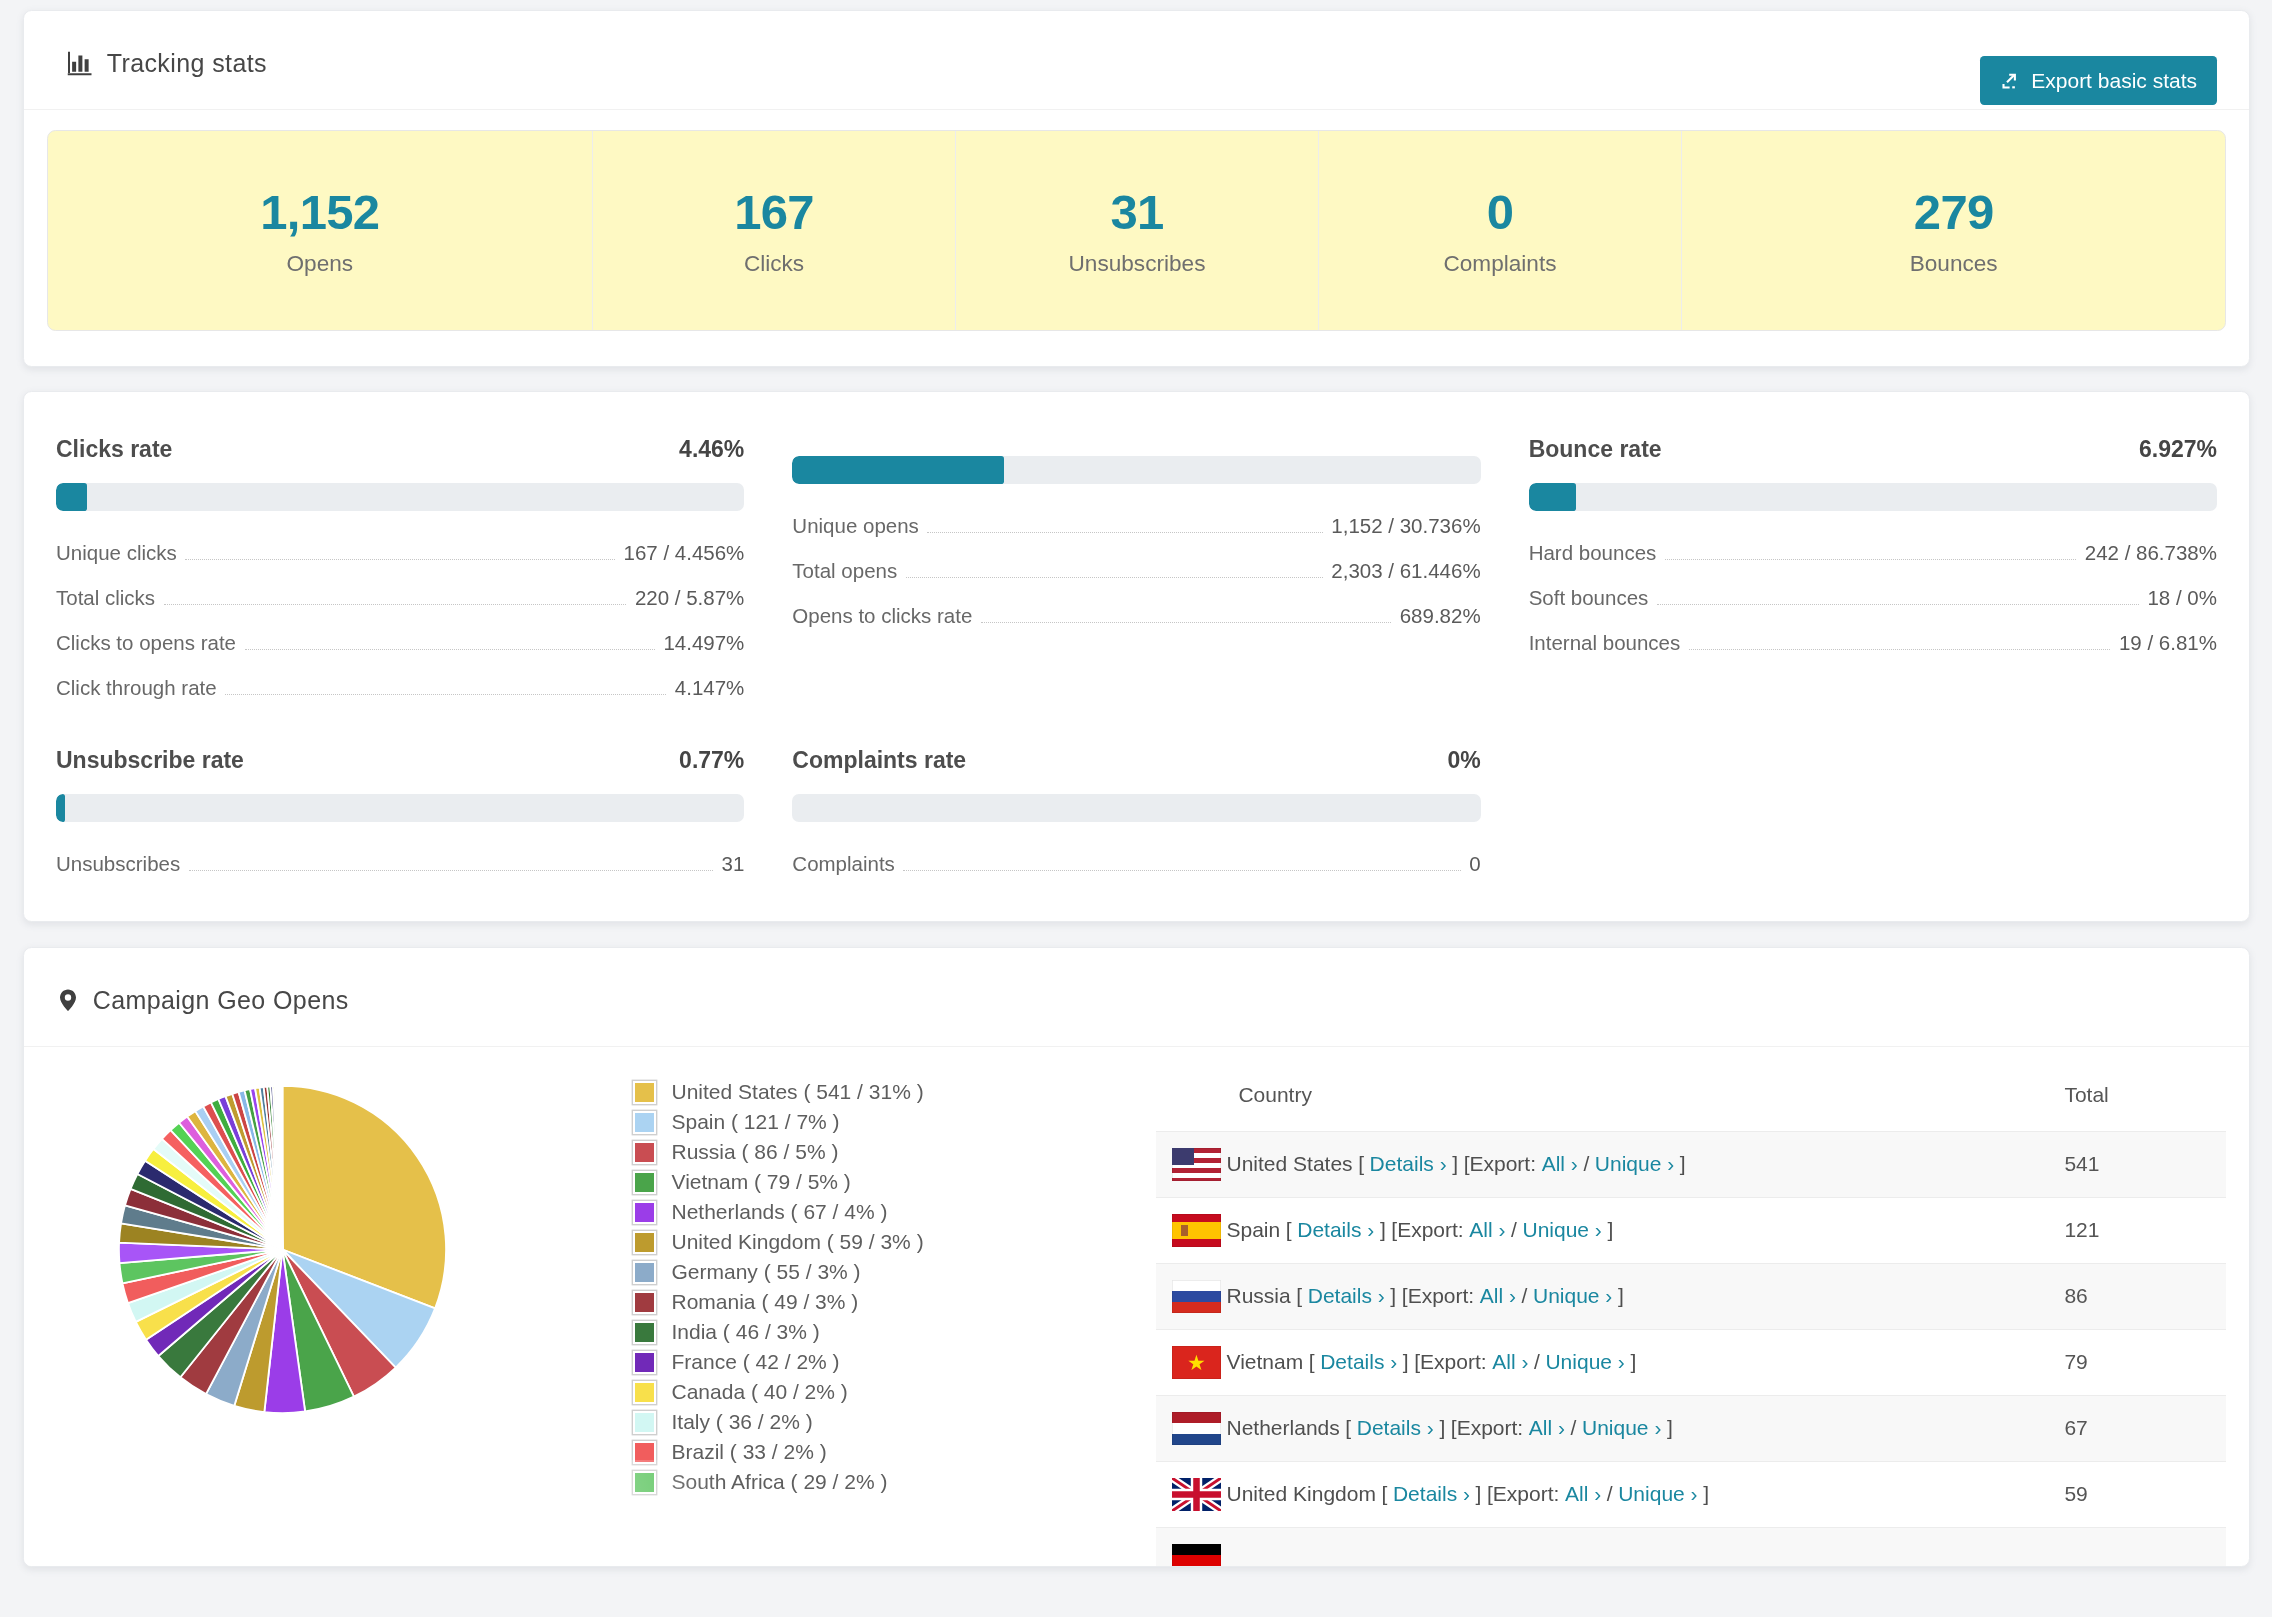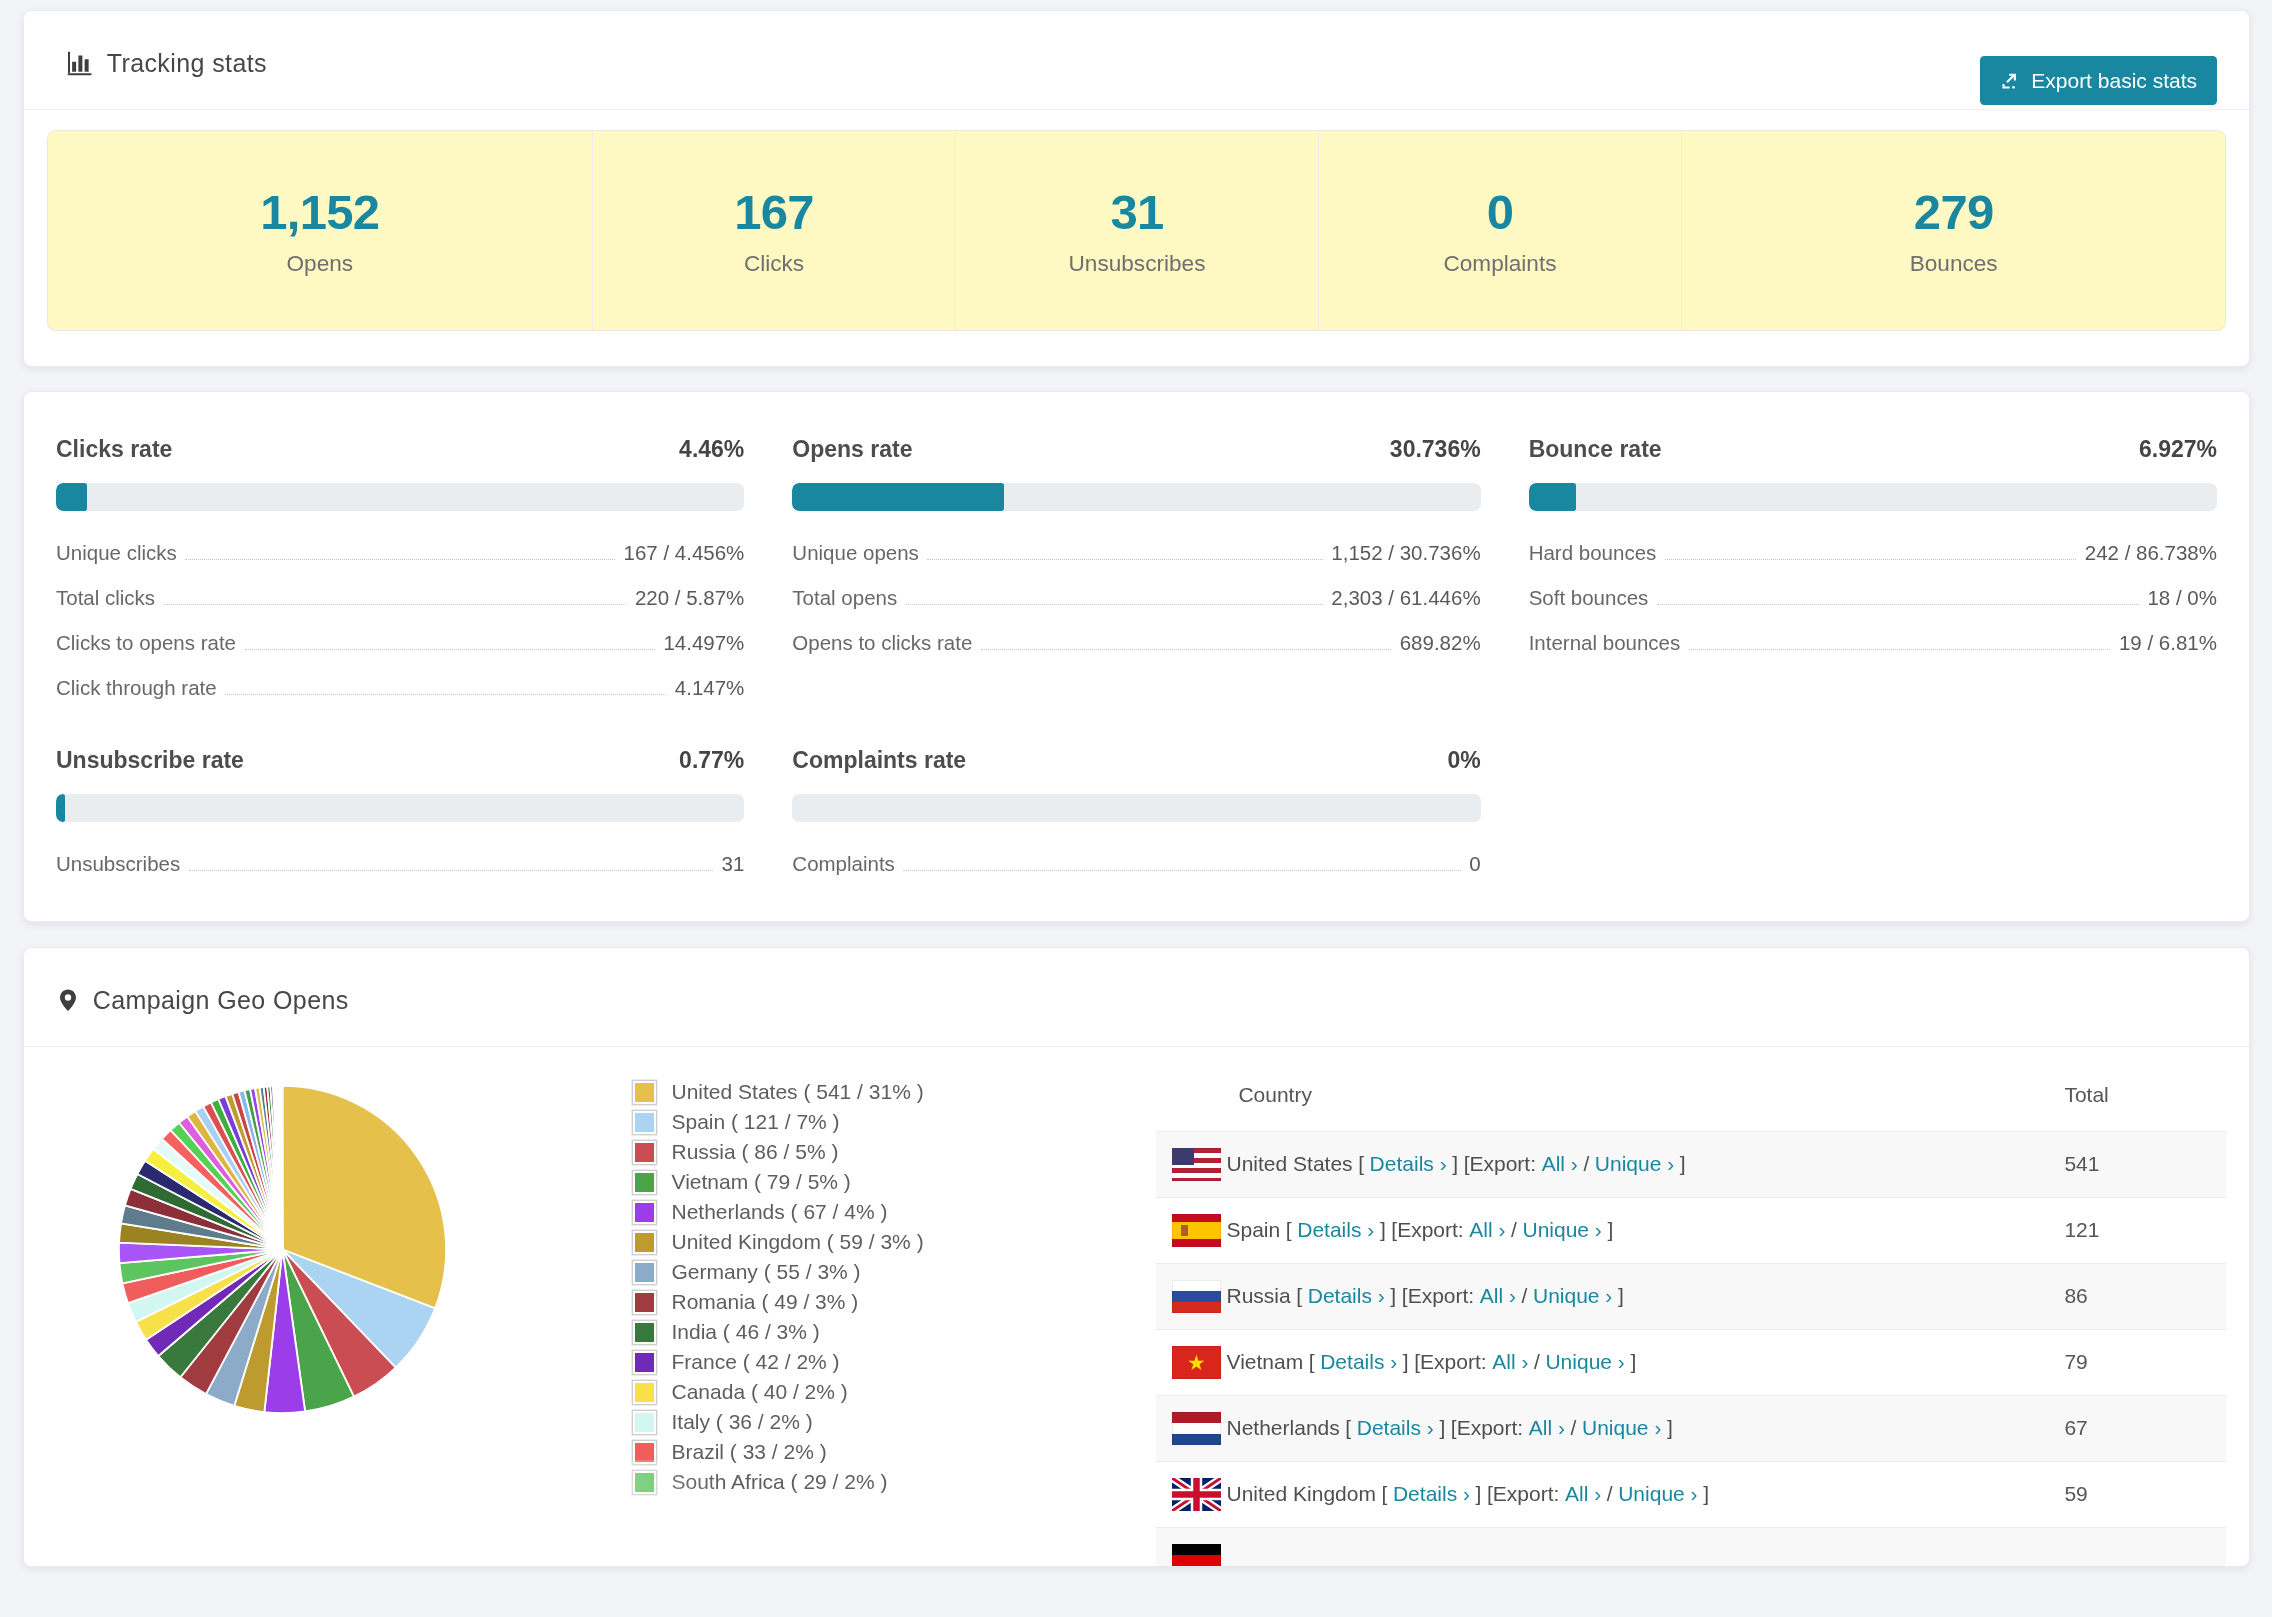--- a/index.html
+++ b/index.html
@@ -197,24 +197,20 @@
             <span class="stat-val">14.497%</span>
         </div>
         <div class="stat-row">
           <span class="stat-label">Click through rate</span>
             <span class="leader"></span>
             <span class="stat-val">4.147%</span>
         </div>
       </div>
 
       <div class="rate-section">
-        <div class="rate-head">
-          <span class="rate-title">Opens rate</span>
-          <span class="rate-value">30.736%</span>
-        </div>
         <div class="bar-track">
           <div class="bar-fill" style="width: 30.736%;"></div>
         </div>
         <div class="stat-row">
           <span class="stat-label">Unique opens</span>
             <span class="leader"></span>
             <span class="stat-val">1,152 / 30.736%</span>
         </div>
         <div class="stat-row">
           <span class="stat-label">Total opens</span>

